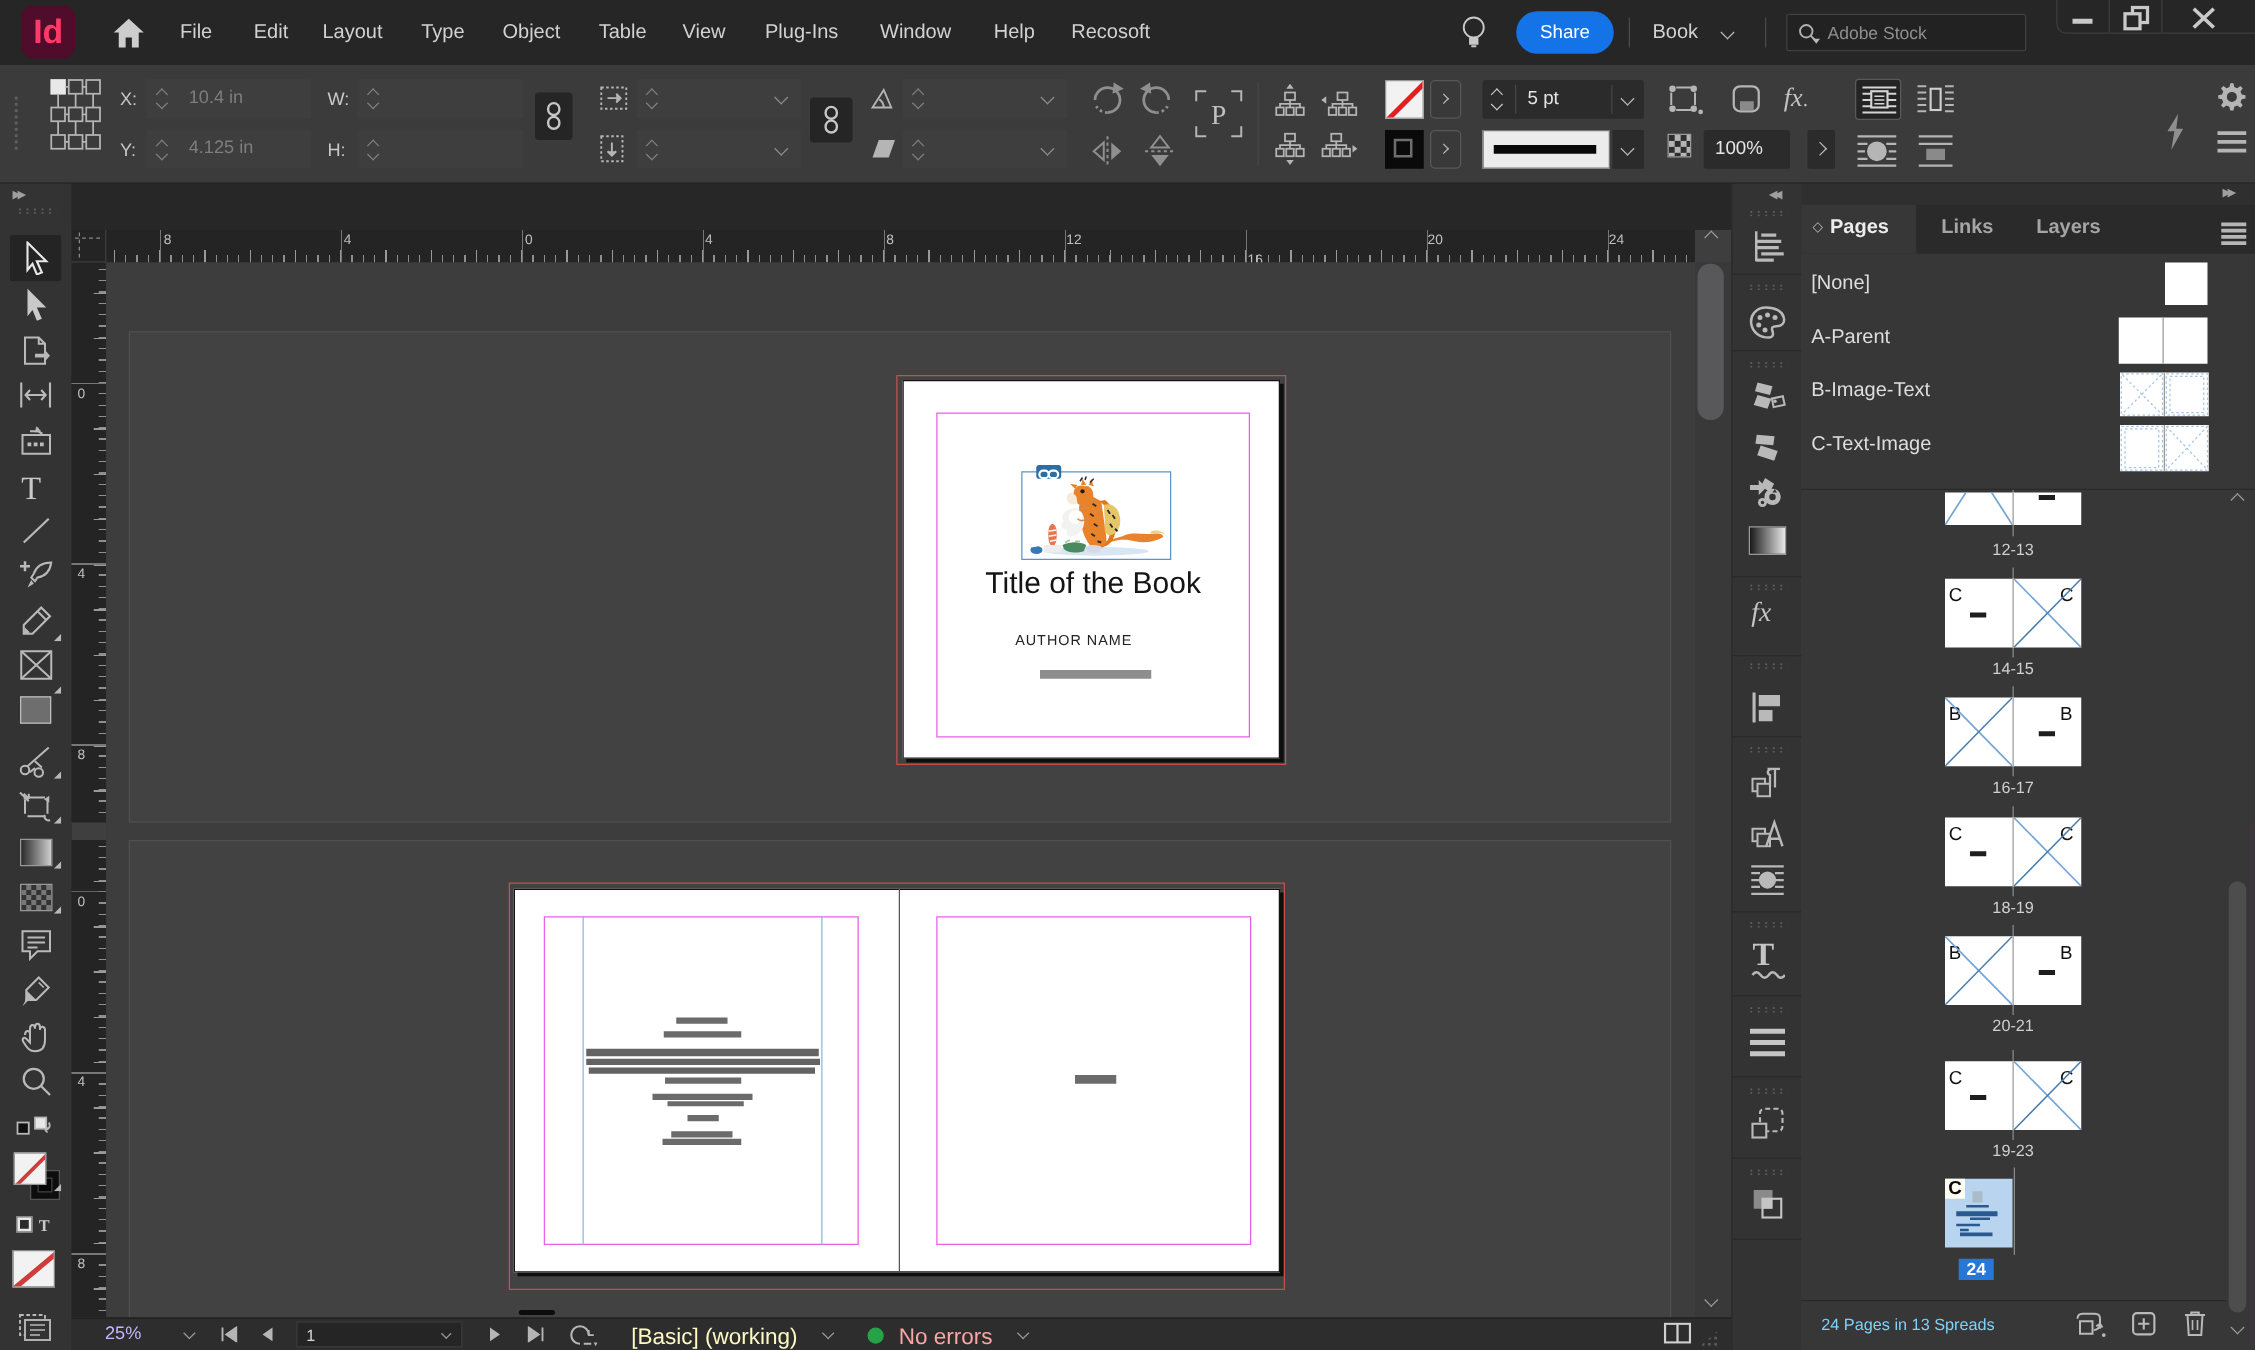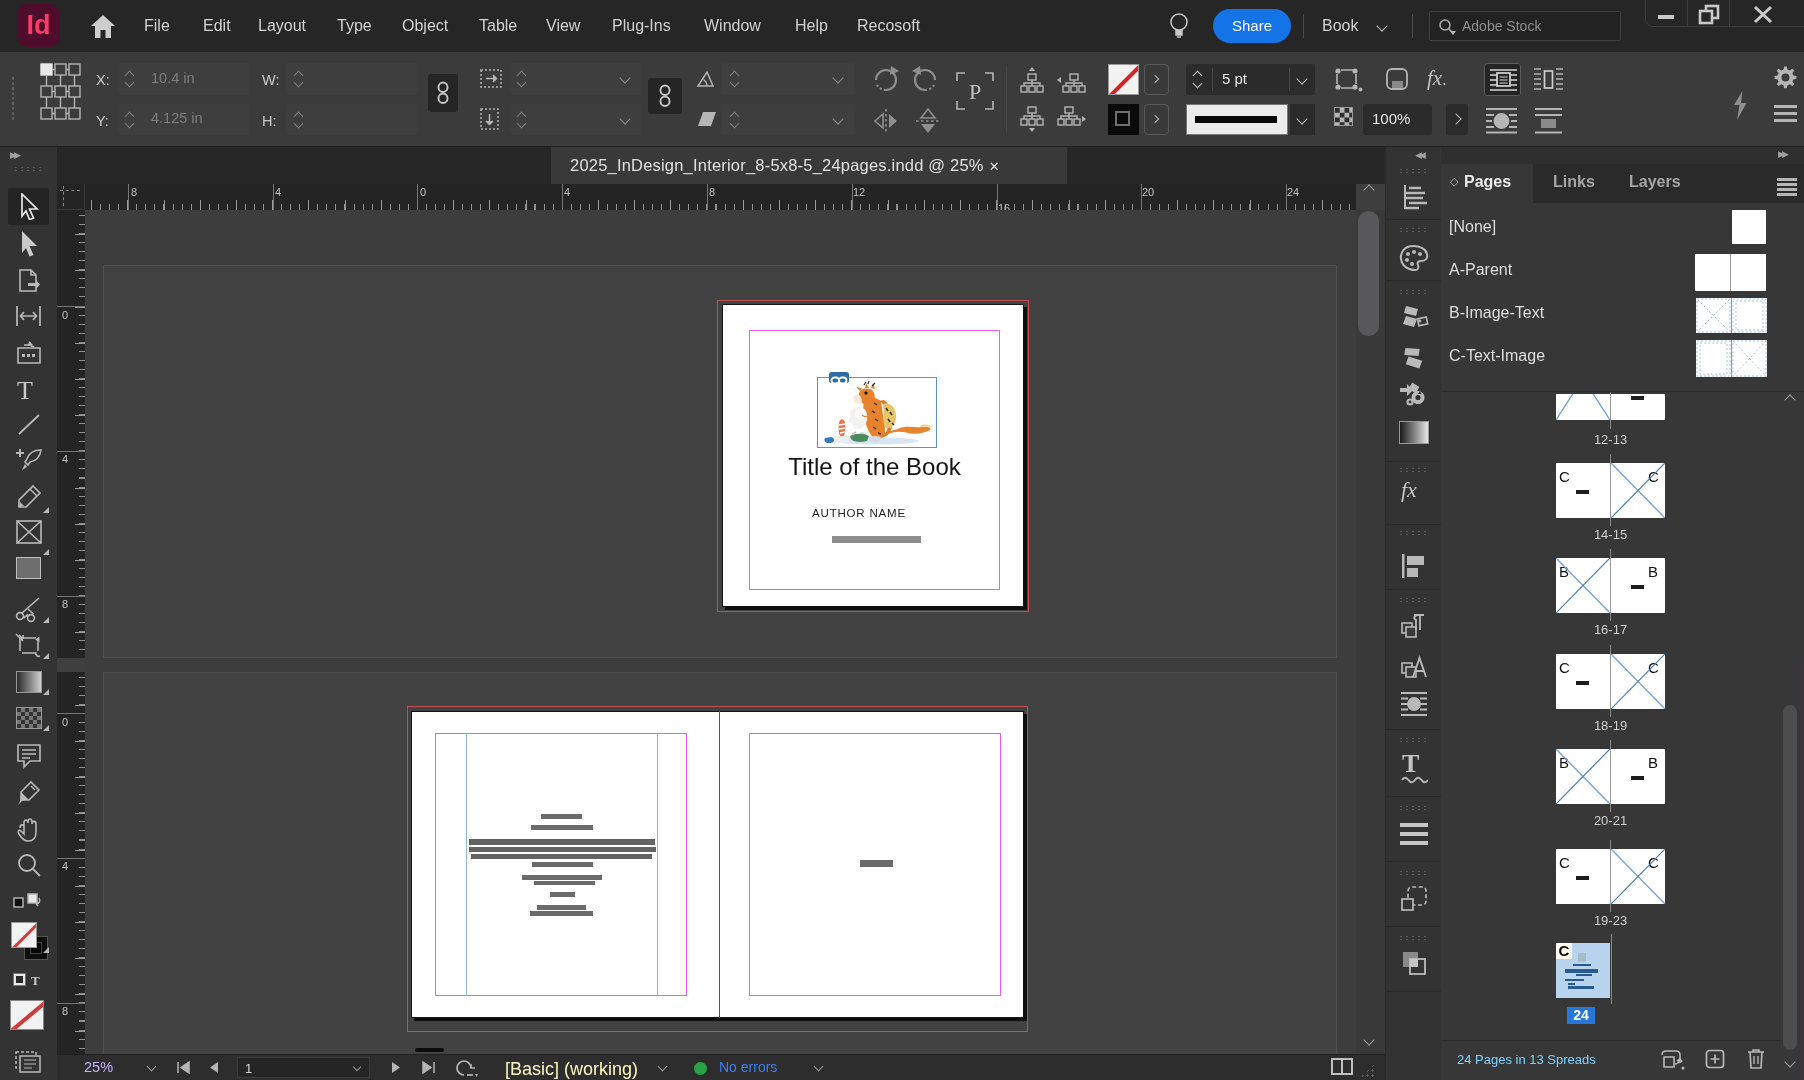--- a/index.html
+++ b/index.html
@@ -464,21 +464,20 @@
       <svg class="ab" style="left:14px;top:903px" width="28" height="24" viewBox="0 0 28 24">
         <g style="fill:none;stroke:#b9b9b9;stroke-width:1.5">
           <rect x="2" y="2" width="20" height="16" stroke-dasharray="3 2"></rect>
           <rect x="6" y="6" width="20" height="16" style="fill:#333334"></rect>
           <path d="M10 10 h12 M10 14 h12 M10 18 h8" style="stroke-width:1.2"></path>
         </g>
       </svg>
 </div>
 
 <div class="ab" style="left:57px;top:147px;width:1328px;height:37px;background:#272728">
-  <div class="ab" style="left:494px;top:0;width:516px;height:37px;background:#39393a;color:#e0e0e0;font-size:16.5px;line-height:37px"><span style="margin-left:19px;letter-spacing:0.2px">2025_InDesign_Interior_8-5x8-5_24pages.indd @ 25%</span><span style="margin-left:5px;font-size:13px">✕</span></div>
 </div>
 
 <div class="ab" id="hruler" style="left:85px;top:184px;width:1271px;height:26px;background:#242425;overflow:hidden">
   <div class="ab" style="left:-2.85px;bottom:0;width:1280px;height:6px;background:repeating-linear-gradient(90deg,#8f8f8f 0 1px,transparent 1px 9.05px)"></div>
   <div class="ab" style="left:-30px;bottom:0;width:1305px;height:10px;background:repeating-linear-gradient(90deg,#9a9a9a 0 1px,transparent 1px 36.2px)"></div>
   <div class="ab" style="left:-102.4px;bottom:0;width:1380px;height:26px;background:repeating-linear-gradient(90deg,#777 0 1px,transparent 1px 144.8px)"></div>
   <span class="tick-lbl" style="left:46px;top:2px">8</span>
   <span class="tick-lbl" style="left:190px;top:2px">4</span>
   <span class="tick-lbl" style="left:335px;top:2px">0</span>
   <span class="tick-lbl" style="left:479px;top:2px">4</span>
@@ -601,21 +600,21 @@
         <g fill="none" stroke="#b5b5b5" stroke-width="1.7">
           <path d="M8 16 A7 7 0 1 1 15 9"></path>
           <path d="M15 5 L15 9 L19 9" stroke-width="1.4"></path>
           <path d="M11 16 L17 16"></path>
         </g>
         <path d="M19 15 L22 15 L20.5 18 Z" fill="#b5b5b5"></path>
       </svg>
   <span class="ab" style="left:448px;top:4px;color:#fef9c3;font-size:18px">[Basic] (working)</span>
   <div class="ab chev" style="left:602px;top:8px;width:7px;height:7px;border-color:#9a9a9a"></div>
   <div class="ab" style="left:637px;top:7px;width:13px;height:13px;border-radius:50%;background:#27a347"></div>
-  <span class="ab" style="left:662px;top:4px;color:#3b82f6;font-size:14px">No errors</span>
+  <span class="ab" style="left:662px;top:4px;color:#fca5a5;font-size:18px">No errors</span>
   <div class="ab chev" style="left:758px;top:8px;width:7px;height:7px;border-color:#9a9a9a"></div>
   <svg class="ab" style="left:1274px;top:3px" width="22" height="17" viewBox="0 0 22 17">
         <g fill="none" stroke="#d0d0d0" stroke-width="1.8">
           <rect x="1" y="1" width="20" height="15"></rect>
           <path d="M11 1 L11 16"></path>
         </g>
       </svg>
       <div class="ab" style="left:1303px;top:8px;width:16px;height:14px;background-image:radial-gradient(#5a5a5b 1px,transparent 1.2px);background-size:5px 5px;clip-path:polygon(100% 0,100% 100%,0 100%)"></div>
 </div>
 

